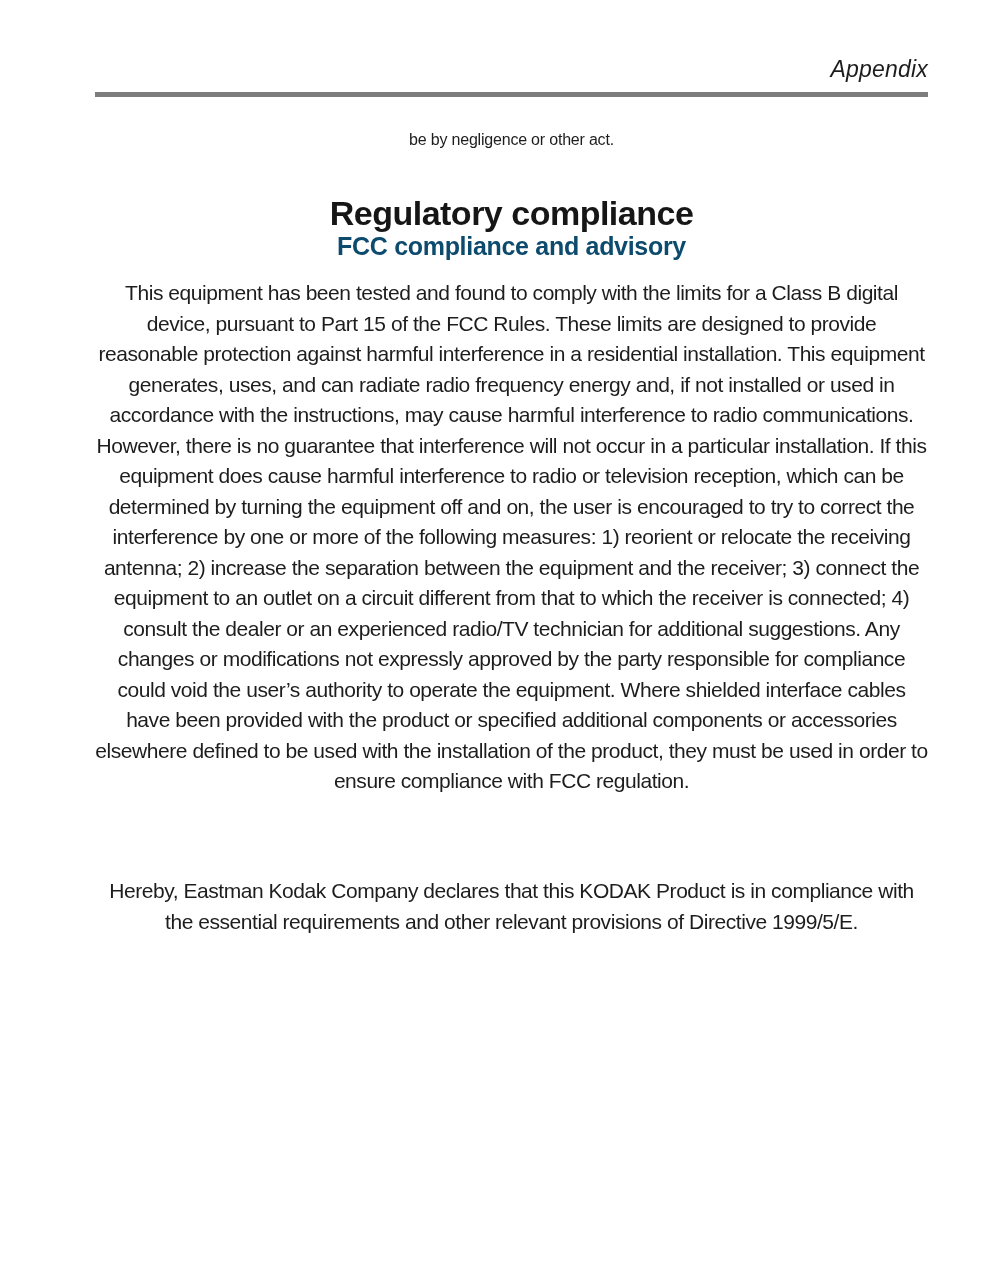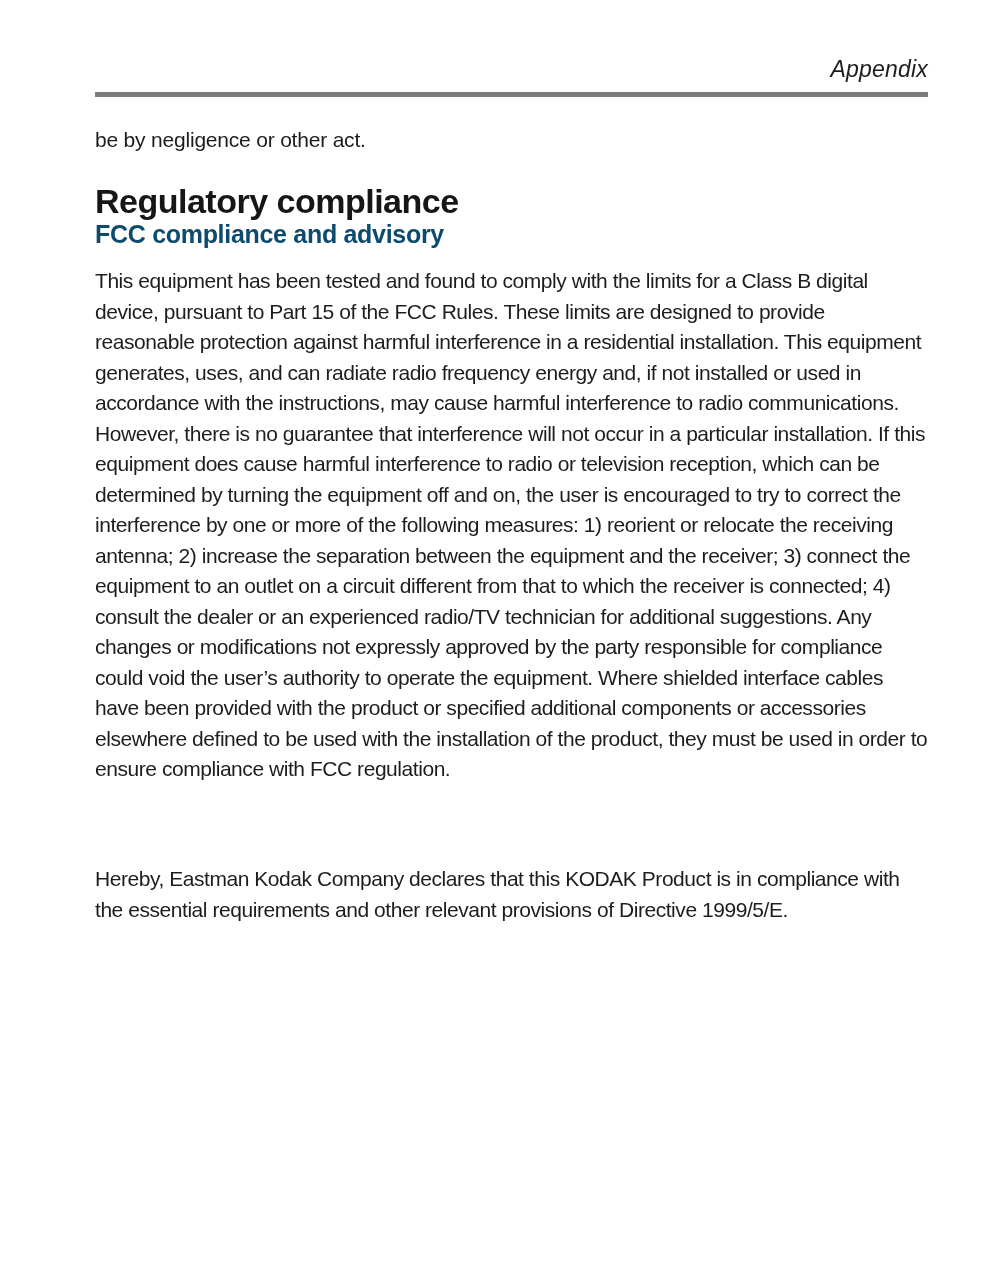--- a/index.html
+++ b/index.html
@@ -5,20 +5,21 @@
   * { margin: 0; padding: 0; box-sizing: border-box; }
   html, body { background: #ffffff; }
   body { font-family: "Liberation Sans", "DejaVu Sans", sans-serif; color: #1d1d1d; }
 
   .page {
     position: relative;
     width: 1006px;
     height: 936px;
     background: #ffffff;
     overflow: hidden;
+    text-align: center;
   }
 
   
   .header-title {
     position: absolute;
     top: 56px;
     right: 78px;
     font-size: 23px;
     font-style: italic;
     color: #1d1d1d;
@@ -34,26 +35,26 @@
   }
 
   
   .content {
     position: absolute;
     left: 95px;
     top: 127px;
     width: 833px;
   }
   .intro-line {
-    font-size: 21px;
+    font-size: 16px;
     line-height: 26px;
     letter-spacing: -0.2px;
   }
   h1.doc-title {
-    margin-top: 29px;
+    margin-top: 41px;
     font-size: 34px;
     line-height: 38px;
     font-weight: bold;
     letter-spacing: -0.5px;
     color: #161616;
   }
   h2.section-heading {
     font-size: 25px;
     line-height: 28px;
     font-weight: bold;

